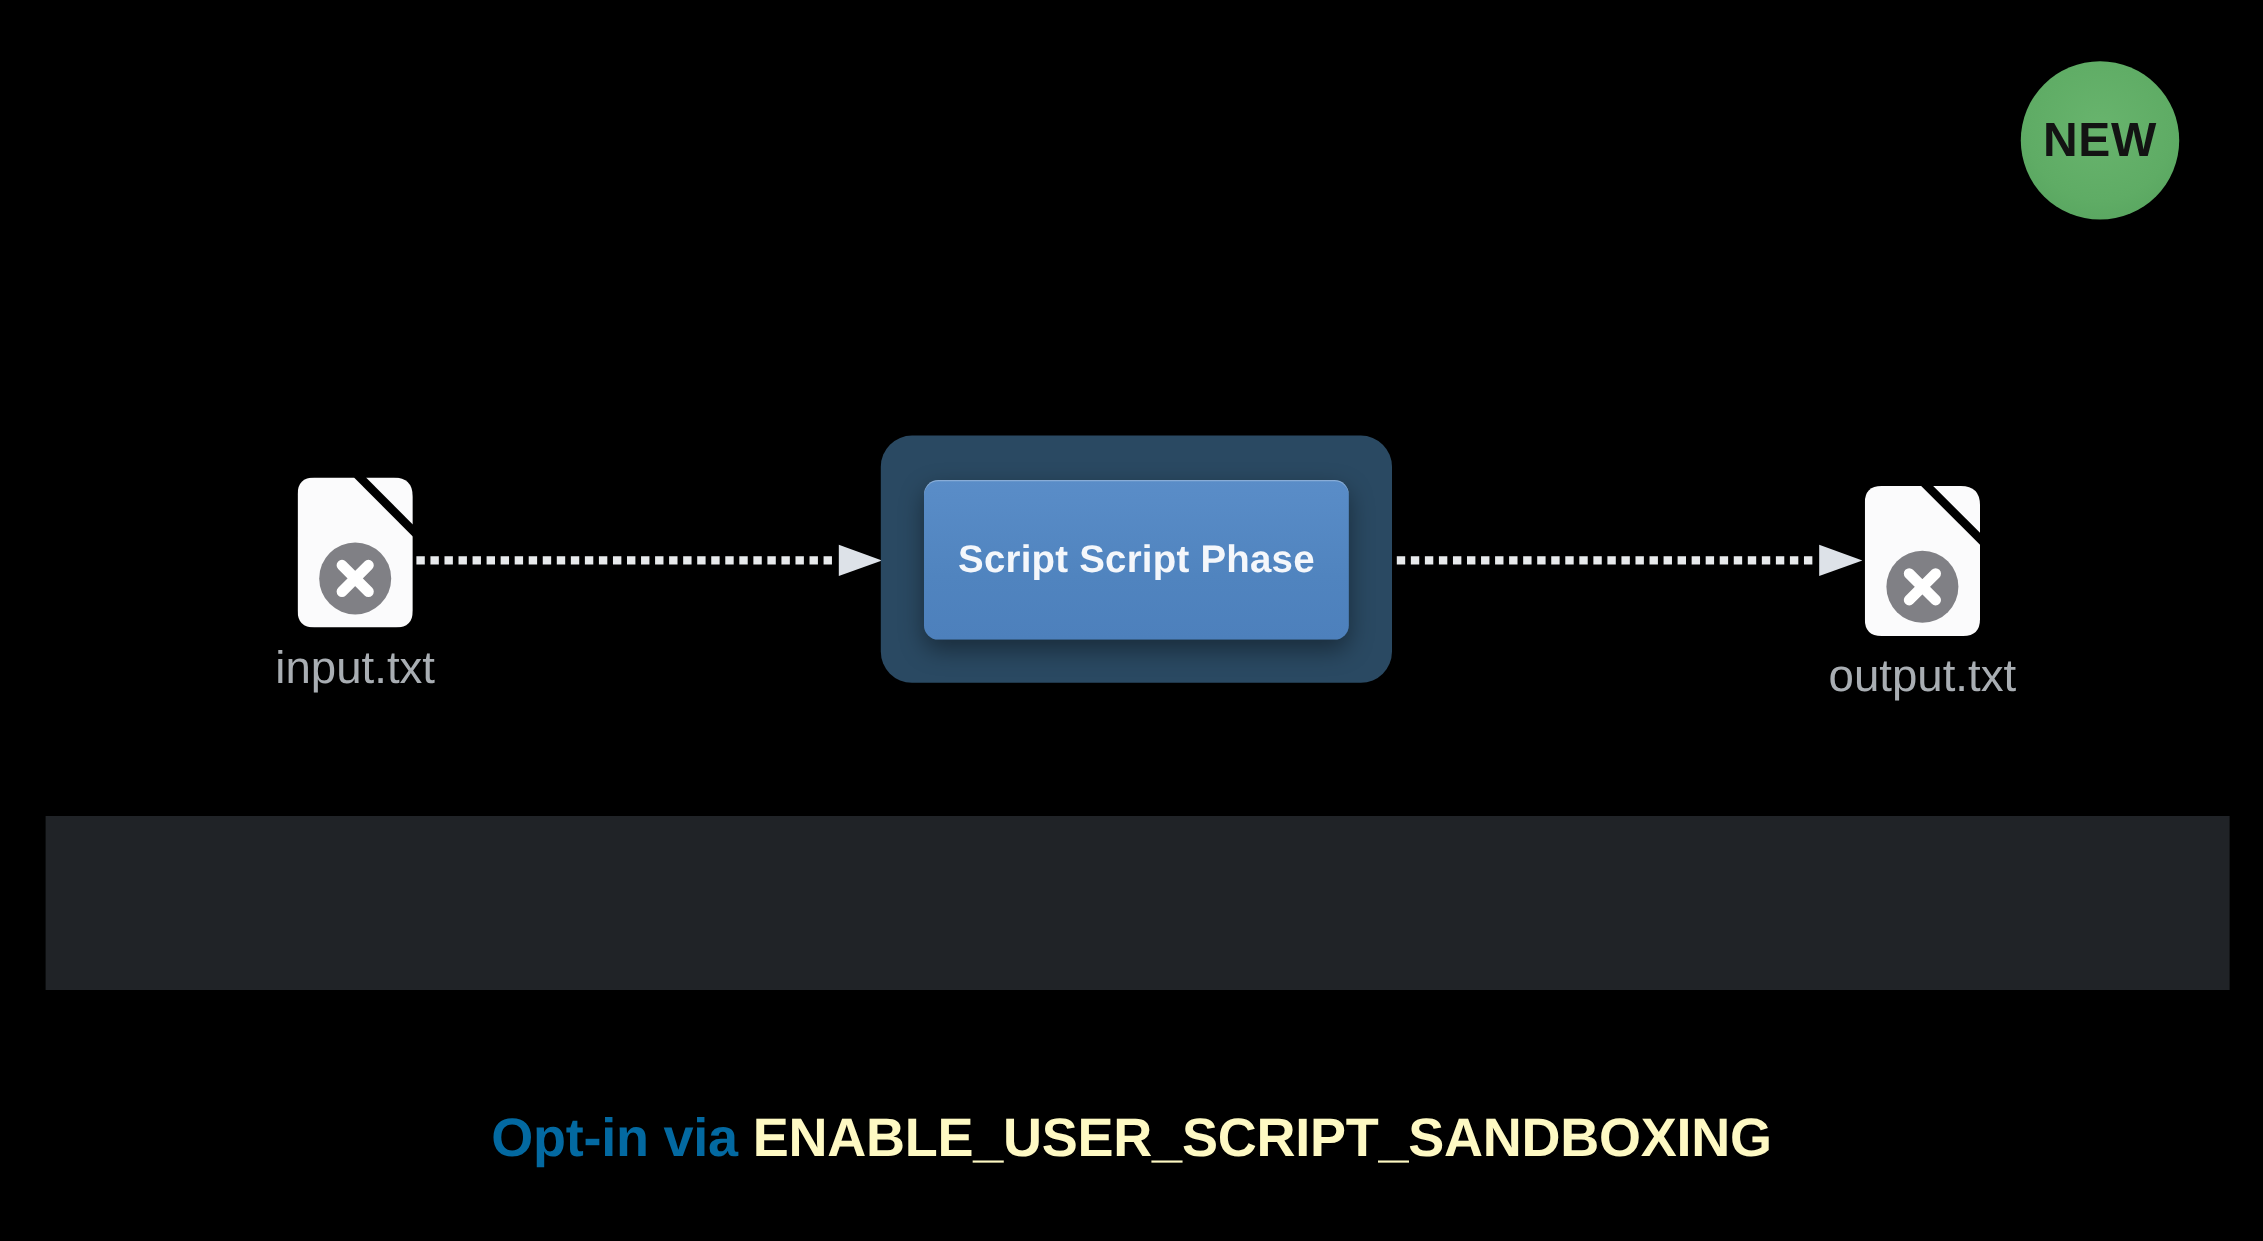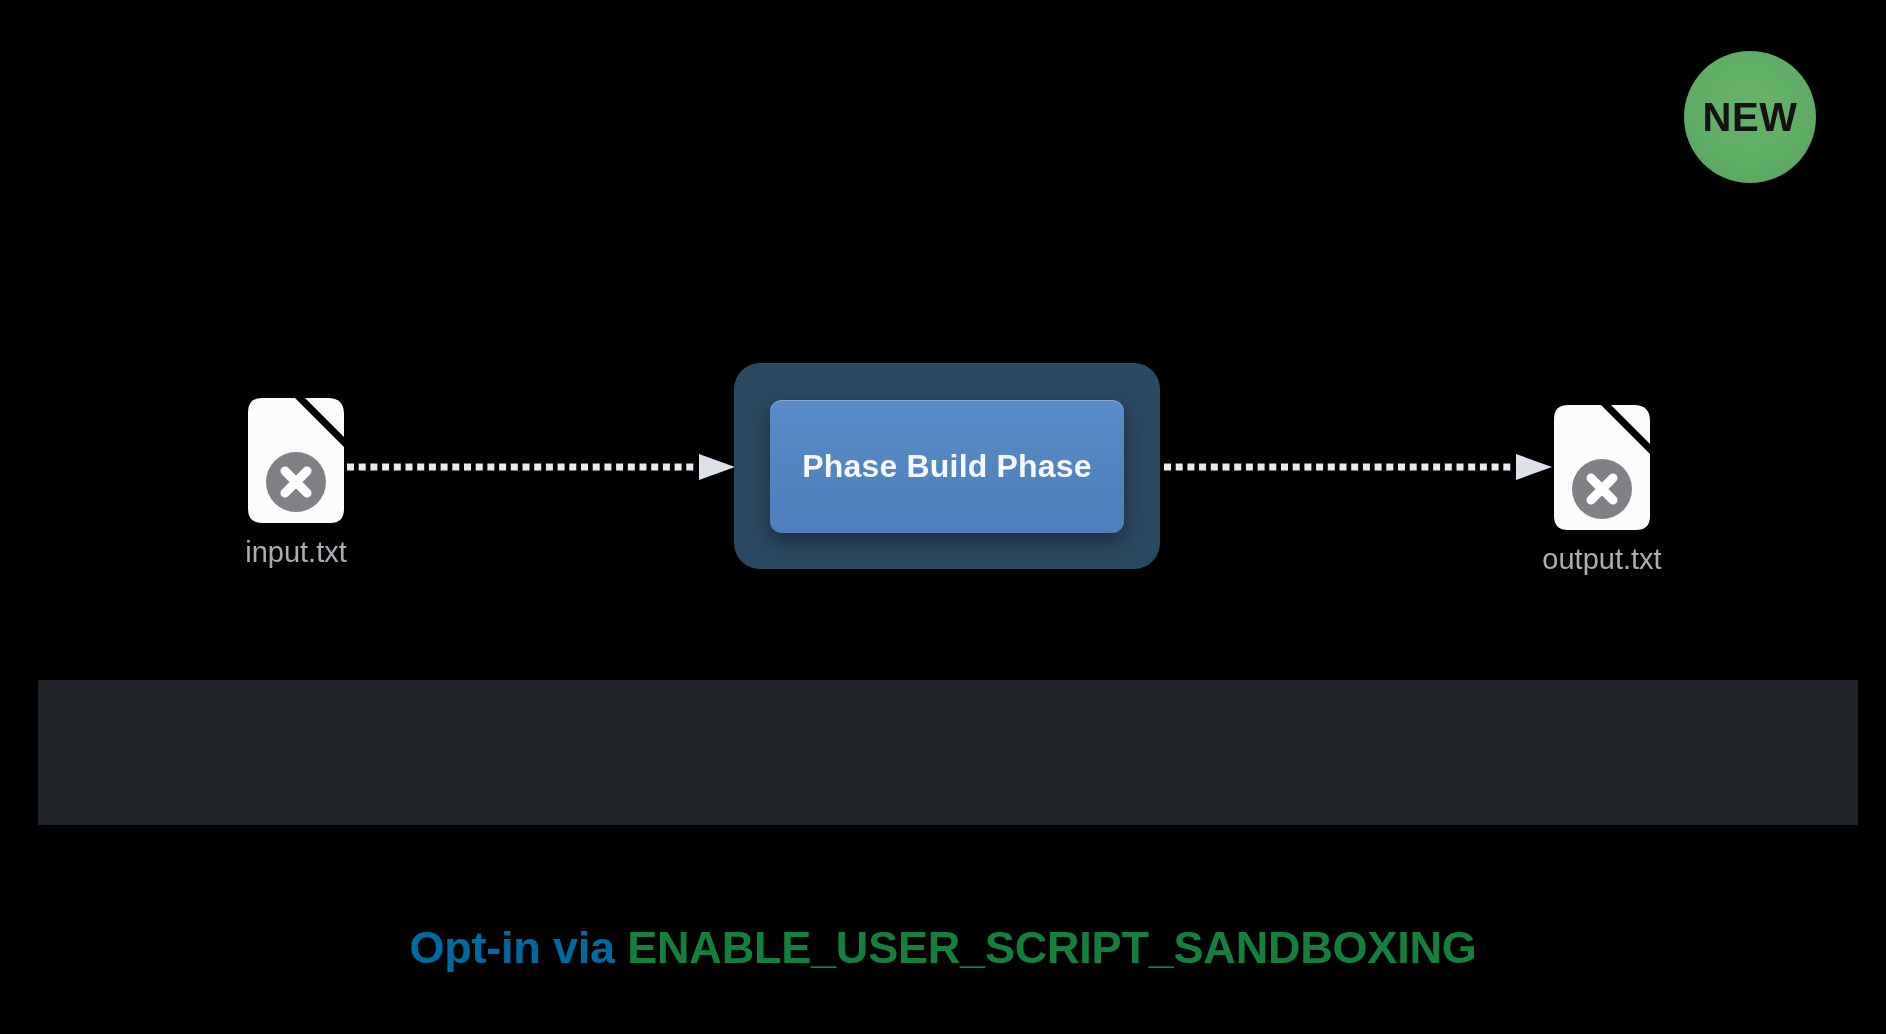--- a/index.html
+++ b/index.html
@@ -17,21 +17,21 @@
   .badge-new span{
     color:#131313;font-size:40px;font-weight:700;letter-spacing:.5px;
   }
 
   
   .file-node{position:absolute;width:200px;text-align:center;}
   .file-node.input{left:196px;top:398px;}
   .file-node.output{left:1502px;top:405px;}
   .file-node svg{display:block;margin:0 auto;}
   .file-label{
-    display:block;margin-top:13px;color:#a9aeb3;font-size:29px;font-weight:400;
+    display:block;margin-top:13px;color:#a9aeb3;font-size:38px;font-weight:400;
   }
 
   
   .arrow{position:absolute;top:452px;width:390px;height:30px;}
   .arrow.left{left:345px;}
   .arrow.right{left:1162px;}
 
   
   .phase-outer{
     position:absolute;left:734px;top:363px;width:426px;height:206px;border-radius:26px;
@@ -49,21 +49,21 @@
   .log-panel{
     position:absolute;left:38px;top:680px;width:1820px;height:145px;background:#202327;
   }
 
   
   .caption{
     position:absolute;left:0;top:921px;width:100%;text-align:center;
     font-size:45px;font-weight:600;letter-spacing:-.2px;line-height:54px;
   }
   .caption .prefix{color:#0369a1;}
-  .caption .setting{color:#15803d;}
+  .caption .setting{color:#fef9c3;}
 </style>
 </head>
 <body>
 
 <div class="stage">
 
   <div class="badge-new">
     <span>NEW</span>
   </div>
 
@@ -79,21 +79,21 @@
     <span class="file-label">input.txt</span>
   </div>
 
   <svg class="arrow left" viewBox="0 0 390 30" aria-hidden="true">
     <line x1="2" y1="15" x2="352" y2="15" stroke="#e8eaec" stroke-width="7" stroke-dasharray="7 4.7"></line>
     <polygon points="354,2 390,15 354,28" fill="#dde2e8"></polygon>
   </svg>
 
   <div class="phase-outer">
     <div class="phase-inner">
-      <span>Phase Build Phase</span>
+      <span>Script Script Phase</span>
     </div>
   </div>
 
   <svg class="arrow right" viewBox="0 0 390 30" aria-hidden="true">
     <line x1="2" y1="15" x2="352" y2="15" stroke="#e8eaec" stroke-width="7" stroke-dasharray="7 4.7"></line>
     <polygon points="354,2 390,15 354,28" fill="#dde2e8"></polygon>
   </svg>
 
   <div class="file-node output">
     <svg width="96" height="125" viewBox="0 0 96 125" aria-hidden="true">

